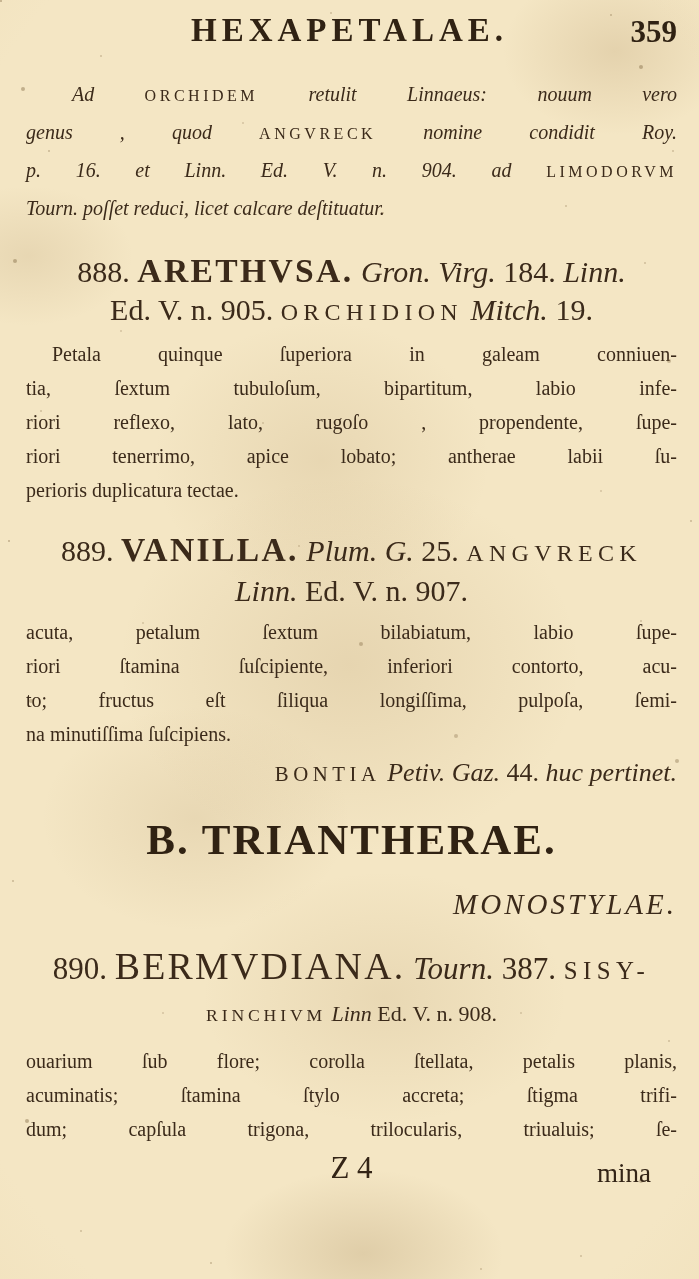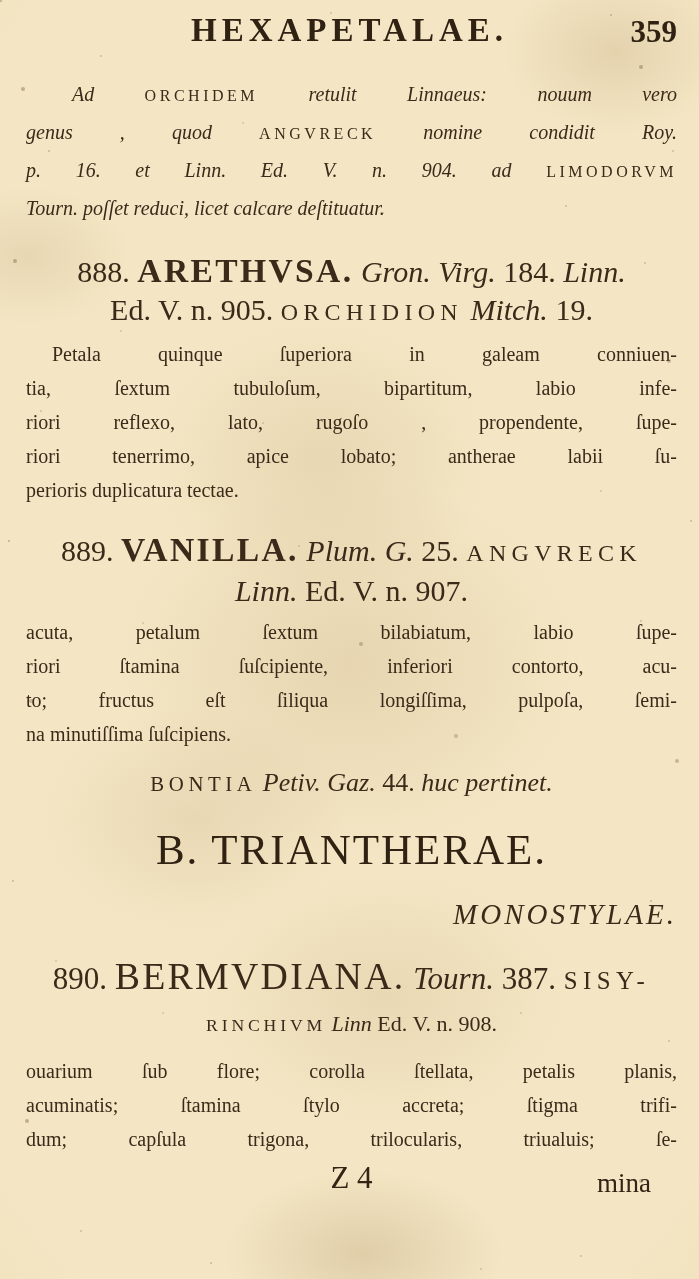--- a/index.html
+++ b/index.html
@@ -68,23 +68,23 @@
   .sc{font-style:normal;font-size:0.80em;letter-spacing:0.22em;}
   .genus{font-style:normal;font-size:1.12em;letter-spacing:0.07em;font-weight:bold;}
   .intro{margin-top:22px;}
   .intro .ln{line-height:36px;}
   .h888{margin-top:26px;}
   .h888 .ln{line-height:38px;font-size:30px;}
   .p888{margin-top:6px;}
   .h889{margin-top:24px;}
   .h889 .ln{line-height:37px;font-size:30px;}
   .p889{margin-top:6px;}
-  .note{margin-top:16px;font-size:26px;line-height:32px;text-align:center;}
+  .note{margin-top:6px;font-size:26px;line-height:32px;text-align:right;}
   .secB{margin-top:24px;text-align:center;font-size:43px;line-height:52px;
-        letter-spacing:2px;font-weight:normal;color:#302213;}
+        letter-spacing:2px;font-weight:bold;color:#302213;}
   .mono{margin-top:20px;text-align:right;font-style:italic;font-size:29px;
         line-height:36px;letter-spacing:3px;}
   .h890{margin-top:22px;}
   .h890 .ln1{line-height:44px;font-size:31px;}
   .h890 .ln2{line-height:42px;font-size:22px;}
   .g890{font-style:normal;font-size:1.22em;letter-spacing:0.06em;}
   .p890{margin-top:8px;}
   .footer{position:relative;margin-top:4px;height:42px;text-align:center;}
   .sig{display:inline-block;font-size:31px;color:#33241685;color:#332416;}
   .catchword{position:absolute;right:26px;top:8px;font-size:27px;color:#332416;}

